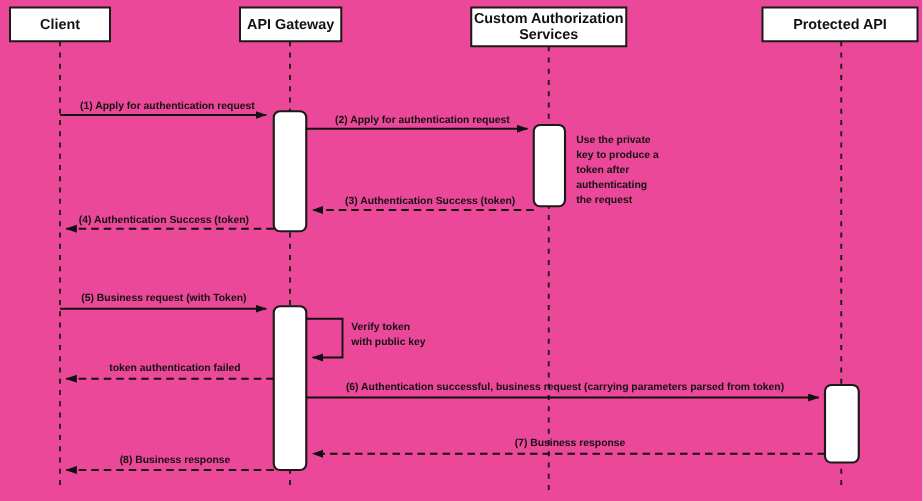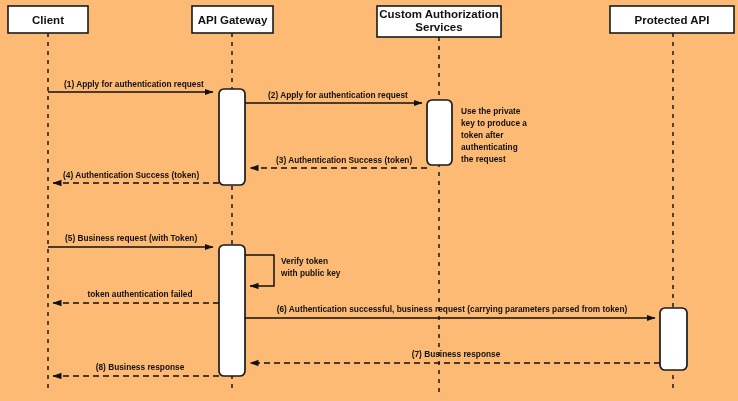--- a/index.html
+++ b/index.html
@@ -8,21 +8,21 @@
     background: #ffffff;
   }
   body {
     font-family: "Liberation Sans", sans-serif;
     -webkit-font-smoothing: antialiased;
   }
   #stage {
     position: relative;
     width: 738px;
     height: 401px;
-    background: #fdba74;
+    background: #ec4899;
     overflow: hidden;
   }
   svg#diagram {
     position: absolute;
     left: 0;
     top: 0;
     width: 738px;
     height: 401px;
   }
   .actor-box {

